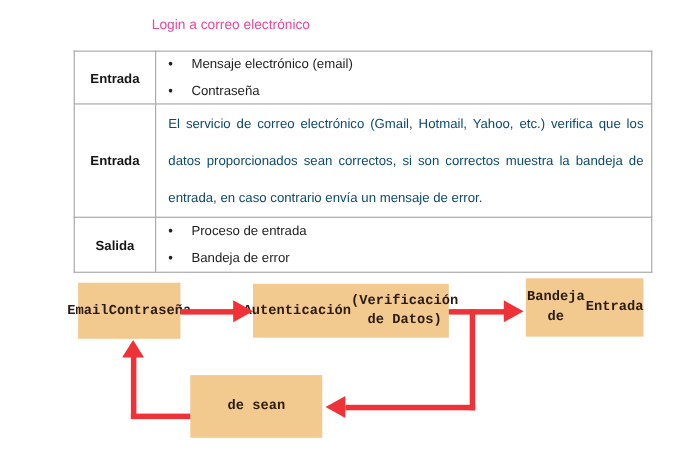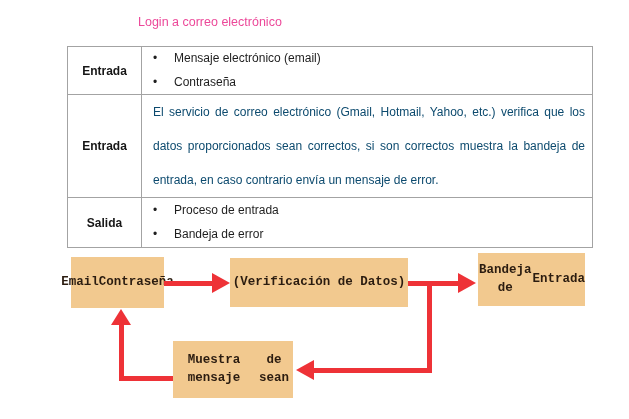--- a/index.html
+++ b/index.html
@@ -141,28 +141,28 @@
     </td>
   </tr>
 </tbody>
   </table>
 
 <div class="fc-node" id="node-credentials">
   <span>Email</span>
   <span>Contraseña</span>
 </div>
 <div class="fc-node" id="node-auth">
+  <span>Autenticación</span>
   <span>(Verificación de Datos)</span>
 </div>
 <div class="fc-node" id="node-inbox">
   <span>Bandeja de</span>
   <span>Entrada</span>
 </div>
 <div class="fc-node" id="node-error">
-  <span>Muestra mensaje</span>
   <span>de sean</span>
 </div>
 
 <div class="shaft" id="arr-a-shaft"></div>
 <div class="head head-right" id="arr-a-head"></div>
 
 <div class="shaft" id="arr-b-shaft"></div>
 <div class="head head-right" id="arr-b-head"></div>
 
 <div class="shaft" id="arr-c-vert"></div>

